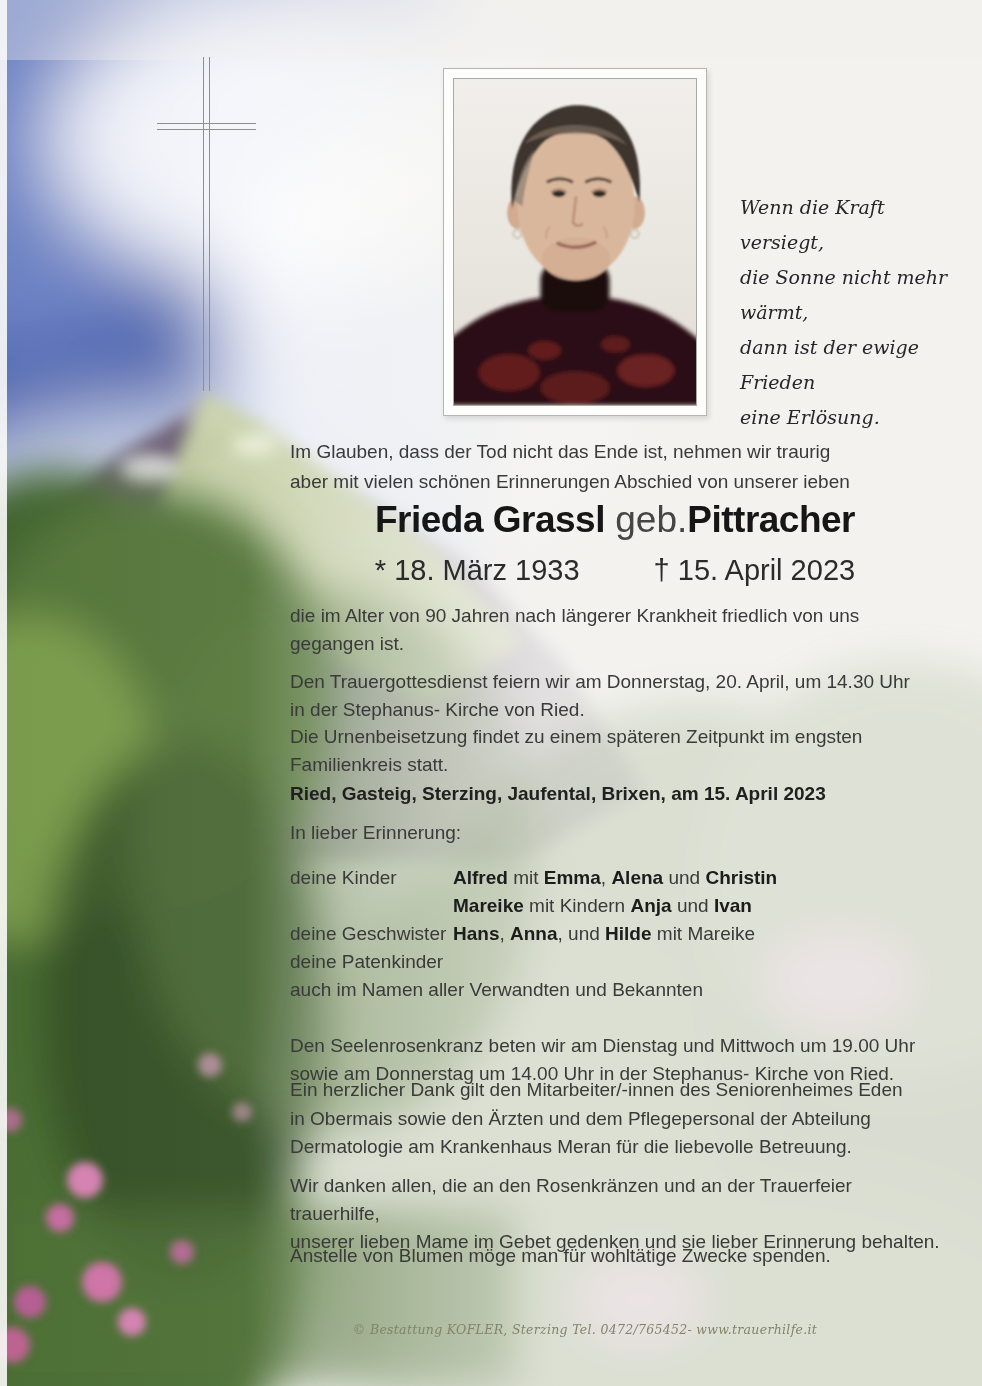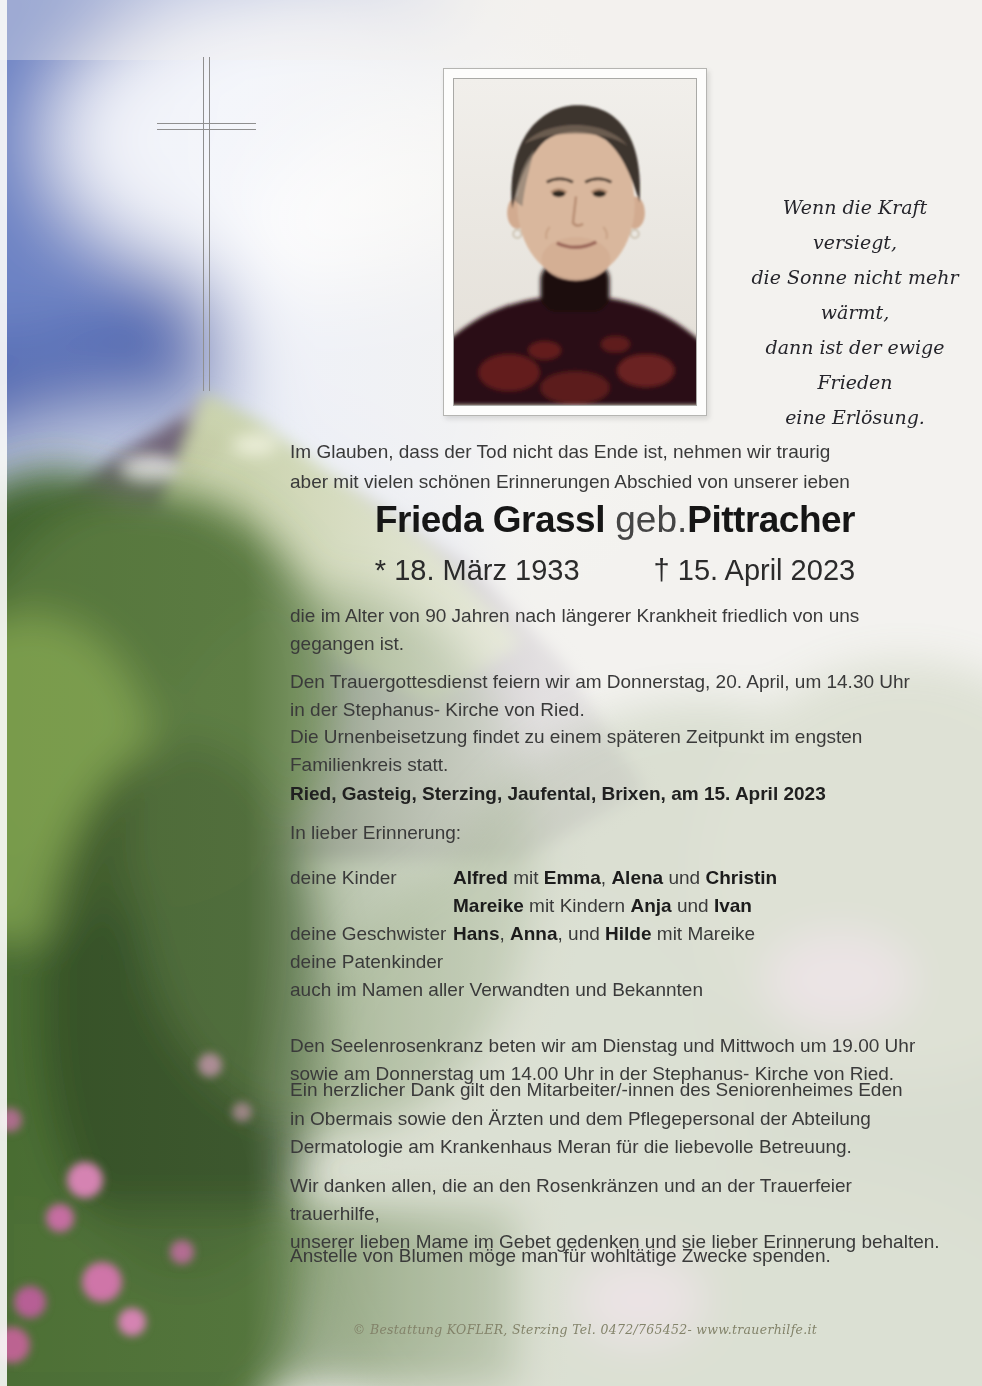--- a/index.html
+++ b/index.html
@@ -15,21 +15,21 @@
   
   .photo-frame{position:absolute;left:443px;top:68px;width:264px;height:348px;
                background:#fdfdfc;border:1px solid #b5b5b2;box-sizing:border-box;
                padding:9px;z-index:3;box-shadow:2px 3px 5px rgba(90,90,90,.18);}
   .photo-inner{width:100%;height:100%;border:1px solid #a9a9a6;box-sizing:border-box;
                overflow:hidden;background:#eceae6;}
   .photo-inner svg{display:block;width:100%;height:100%;}
   
   .verse{position:absolute;left:740px;top:190px;width:230px;z-index:3;
          font-family:"DejaVu Serif",serif;font-style:italic;font-size:19px;
-         line-height:35px;color:#25252b;text-align:center;}
+         line-height:35px;color:#25252b;}
   
   .col{position:absolute;left:290px;top:0;width:650px;z-index:3;color:#3a3a3a;
        font-size:19px;line-height:28px;}
   .blk{position:absolute;left:0;width:100%;}
   .intro{top:437px;line-height:30px;}
   .name-line{top:495px;text-align:center;font-size:37px;line-height:50px;color:#161616;}
   .name-line .strong{font-weight:700;letter-spacing:-.5px;}
   .name-line .geb{font-weight:400;color:#454545;}
   .dates{top:555px;display:flex;justify-content:center;gap:74px;font-size:29px;
          color:#2b2b2b;line-height:30px;}

